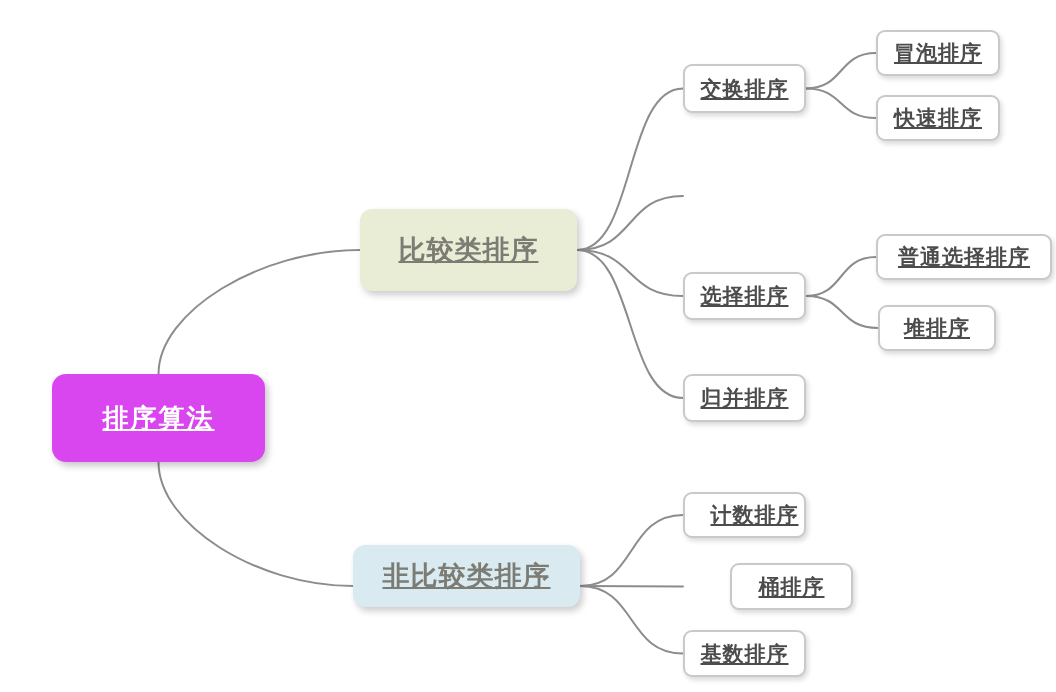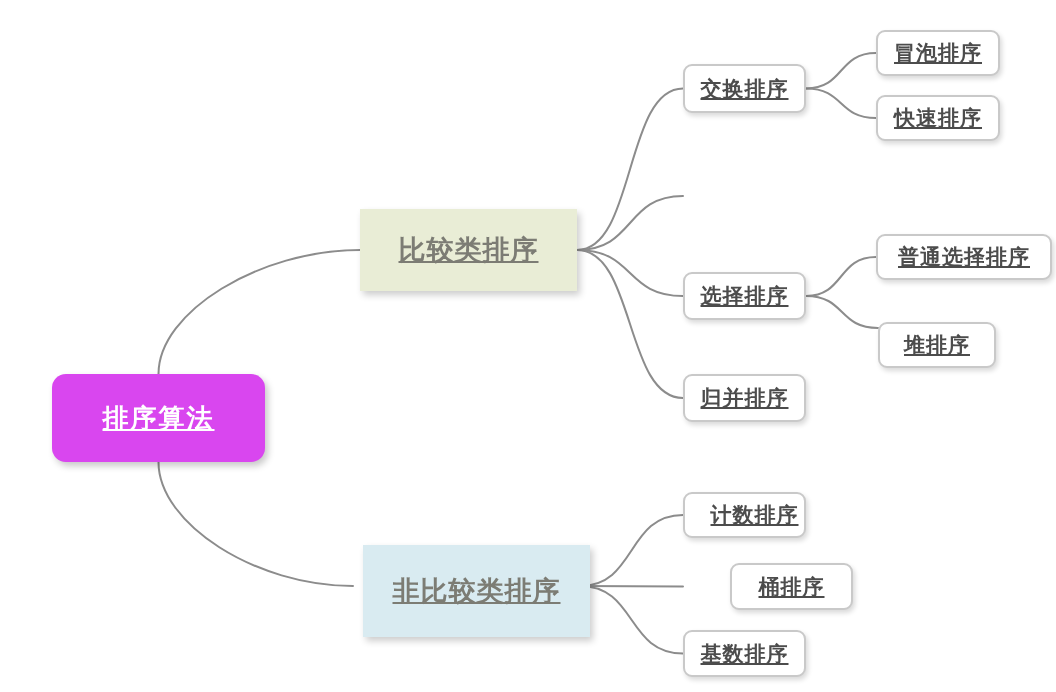--- a/index.html
+++ b/index.html
@@ -35,21 +35,21 @@
 
   .node.root {
     border-radius: 14px;
     color: #ffffff;
     font-size: 26px;
     letter-spacing: 2px;
     box-shadow: 3px 4px 7px rgba(0,0,0,0.22);
   }
 
   .node.branch {
-    border-radius: 0;
+    border-radius: 12px;
     color: #7c7c74;
     font-size: 27px;
     letter-spacing: 1px;
     box-shadow: 3px 4px 7px rgba(0,0,0,0.20);
   }
 
   .node.leaf {
     background: #ffffff;
     border: 2px solid #c9c9c9;
     border-radius: 9px;
@@ -77,36 +77,36 @@
       <path d="M 806 296 C 845.6 296, 838.4 328, 878 328" fill="none" stroke="#8C8C8C" stroke-width="2" stroke-linecap="round"></path>
       <path d="M 580 586 C 636.65 586, 626.35 515, 683 515" fill="none" stroke="#8C8C8C" stroke-width="2" stroke-linecap="round"></path>
       <path d="M 580 586 C 636.65 586, 626.35 586.5, 683 586.5" fill="none" stroke="#8C8C8C" stroke-width="2" stroke-linecap="round"></path>
       <path d="M 580 586 C 636.65 586, 626.35 653.5, 683 653.5" fill="none" stroke="#8C8C8C" stroke-width="2" stroke-linecap="round"></path>
     </svg>
 
   <div class="node root" id="n-root" style="left: 52px; top: 374px; width: 213px; height: 88px; background: #d946ef;">排序算法</div>
 
   <div class="node branch" id="n-b0" style="left: 360px; top: 209px; width: 217px; height: 82px; background: rgb(233, 237, 214);">比较类排序</div>
 
-  <div class="node branch" id="n-b1" style="left: 363px; top: 545px; width: 227px; height: 92px; background: rgb(217, 235, 241);">非比较类排序</div>
+  <div class="node branch" id="n-b1" style="left: 353px; top: 545px; width: 227px; height: 62px; background: rgb(217, 235, 241);">非比较类排序</div>
 
   <div class="node leaf" id="n-c00" style="left:683px; top:64px; width:123px; height:49px;">交换排序</div>
 
 
   <div class="node leaf" id="n-c02" style="left:683px; top:272px; width:123px; height:48px;">选择排序</div>
 
   <div class="node leaf" id="n-c03" style="left:683px; top:374px; width:123px; height:48px;">归并排序</div>
 
   <div class="node leaf" id="n-g000" style="left:876px; top:30px; width:124px; height:46px;">冒泡排序</div>
 
   <div class="node leaf" id="n-g001" style="left:876px; top:95px; width:124px; height:46px;">快速排序</div>
 
   <div class="node leaf" id="n-g020" style="left:876px; top:234px; width:176px; height:46px;">普通选择排序</div>
 
-  <div class="node leaf" id="n-g021" style="left:878px; top:305px; width:118px; height:46px;margin-top:17px;">堆排序</div>
+  <div class="node leaf" id="n-g021" style="left:878px; top:305px; width:118px; height:46px;">堆排序</div>
 
   <div class="node leaf" id="n-c10" style="left:683px; top:492px; width:123px; height:46px;padding-left:20px;">计数排序</div>
 
   <div class="node leaf" id="n-c11" style="left:683px; top:563px; width:123px; height:47px;margin-left:47px;">桶排序</div>
 
   <div class="node leaf" id="n-c12" style="left:683px; top:630px; width:123px; height:47px;">基数排序</div>
 
 </div>
 
 </body></html>

